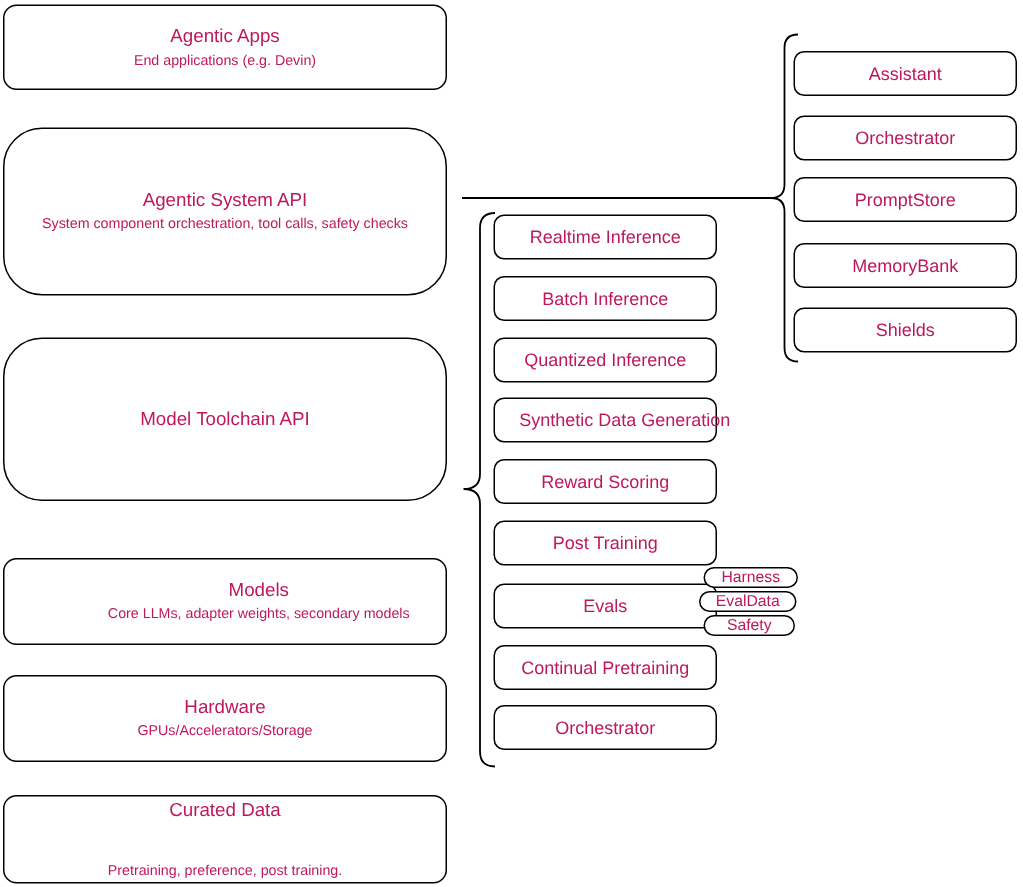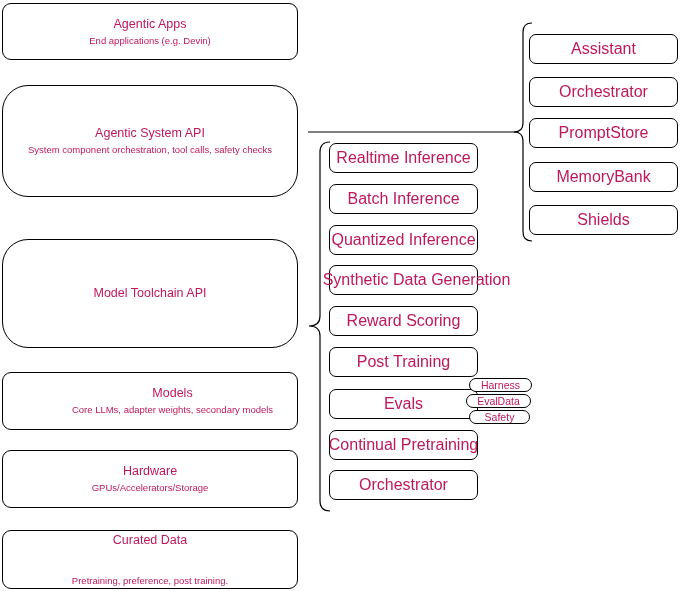--- a/index.html
+++ b/index.html
@@ -40,21 +40,21 @@
     position: absolute;
     box-sizing: border-box;
     width: 149px;
     height: 30px;
     background: #ffffff;
     border: 1px solid #000000;
     border-radius: 7px;
     display: flex;
     align-items: center;
     justify-content: center;
-    font-size: 16px;
+    font-size: 12px;
     white-space: nowrap;
   }
   .service { left: 329px; }
   .component { left: 529px; }
   .tag {
     position: absolute;
     box-sizing: border-box;
     height: 14px;
     background: #ffffff;
     border: 1px solid #000000;
@@ -90,21 +90,21 @@
   <div class="node stackbox" style="top:3px; height:57px;">
     <div class="title">Agentic Apps</div>
     <div class="subtitle">End applications (e.g. Devin)</div>
   </div>
 
   <div class="node stackbox bigradius" style="top:85px; height:112px;">
     <div class="title">Agentic System API</div>
     <div class="subtitle">System component orchestration, tool calls, safety checks</div>
   </div>
 
-  <div class="node stackbox bigradius" style="top:239px; height:109px;align-items:center;">
+  <div class="node stackbox bigradius" style="top:225px; height:109px;align-items:center;">
     <div class="title">Model Toolchain API</div>
   </div>
 
   <div class="node stackbox" style="top:372px; height:58px;padding-left:45px;">
     <div class="title">Models</div>
     <div class="subtitle">Core LLMs, adapter weights, secondary models</div>
   </div>
 
   <div class="node stackbox" style="top:450px; height:58px;">
     <div class="title">Hardware</div>

